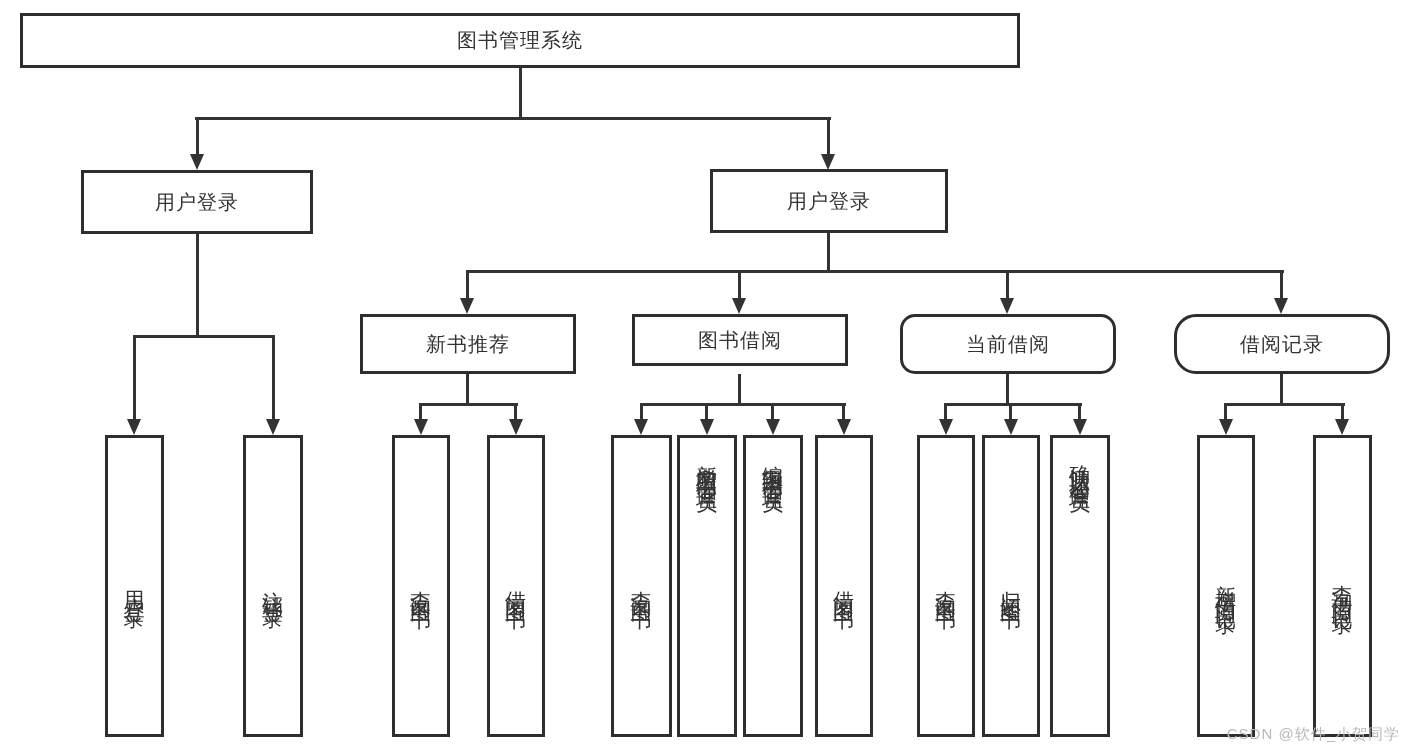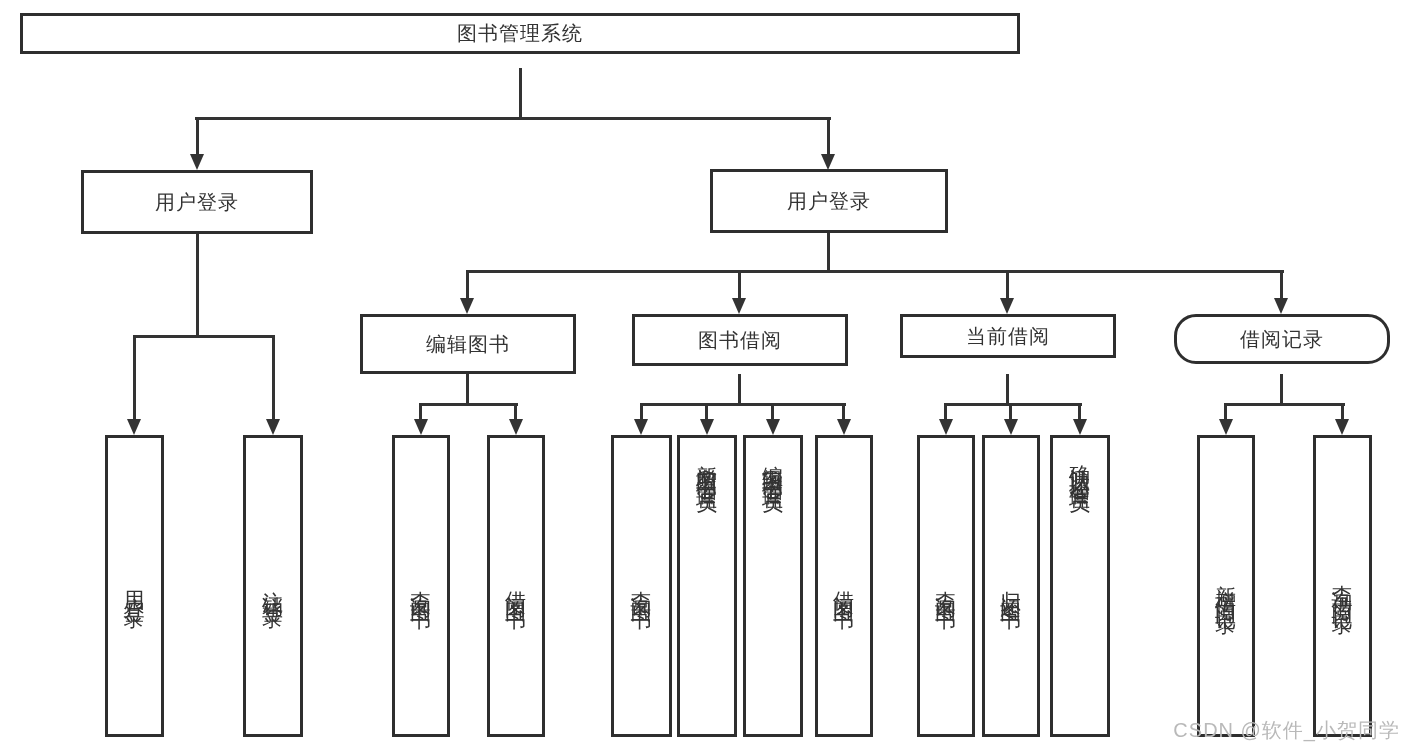--- a/index.html
+++ b/index.html
@@ -43,33 +43,33 @@
     position: absolute;
     width: 0; height: 0;
     border-left: 7px solid transparent;
     border-right: 7px solid transparent;
     border-top: 16px solid #333333;
   }
   .watermark {
     position: absolute;
     right: 5px;
     bottom: 3px;
-    font-size: 20px;
+    font-size: 15px;
     color: #b9b9b9;
     letter-spacing: 1px;
     z-index: 10;
     white-space: nowrap;
   }
 </style>
 </head>
 <body>
 
 <div class="stage">
 
-  <div class="box" style="left:20px; top:13px; width:1000px; height:41px;">
+  <div class="box" style="left:20px; top:13px; width:1000px; height:55px;">
     <span>图书管理系统</span>
   </div>
 
   <div class="vline" style="left:519px; top:68px; height:50px;"></div>
   <div class="hline" style="left:195px; top:117px; width:636px;"></div>
   <div class="vline" style="left:196px; top:119px; height:37px;"></div>
   <div class="vline" style="left:827px; top:119px; height:37px;"></div>
   <div class="arrow" style="left:190px; top:154px;"></div>
   <div class="arrow" style="left:821px; top:154px;"></div>
 
@@ -92,29 +92,29 @@
   <div class="vline" style="left:466px; top:272px; height:27px;"></div>
   <div class="vline" style="left:738px; top:272px; height:27px;"></div>
   <div class="vline" style="left:1006px; top:272px; height:27px;"></div>
   <div class="vline" style="left:1280px; top:272px; height:27px;"></div>
   <div class="arrow" style="left:460px; top:298px;"></div>
   <div class="arrow" style="left:732px; top:298px;"></div>
   <div class="arrow" style="left:1000px; top:298px;"></div>
   <div class="arrow" style="left:1274px; top:298px;"></div>
 
   <div class="box" style="left:360px; top:314px; width:216px; height:60px;">
-    <span>编辑图书</span>
+    <span>新书推荐</span>
   </div>
   <div class="box" style="left:632px; top:314px; width:216px; height:52px;">
     <span>图书借阅</span>
   </div>
-  <div class="box" style="left:900px; top:314px; width:216px; height:44px;">
+  <div class="box" style="left:900px; top:314px; width:216px; height:60px;border-radius:15px;">
     <span>当前借阅</span>
   </div>
-  <div class="box" style="left:1174px; top:314px; width:216px; height:50px;border-radius:22px;">
+  <div class="box" style="left:1174px; top:314px; width:216px; height:60px;border-radius:22px;">
     <span>借阅记录</span>
   </div>
 
   <div class="vline" style="left:466px; top:374px; height:31px;"></div>
   <div class="hline" style="left:419px; top:403px; width:99px;"></div>
   <div class="vline" style="left:419px; top:406px; height:15px;"></div>
   <div class="vline" style="left:514px; top:406px; height:15px;"></div>
   <div class="arrow" style="left:414px; top:419px;"></div>
   <div class="arrow" style="left:509px; top:419px;"></div>
 

